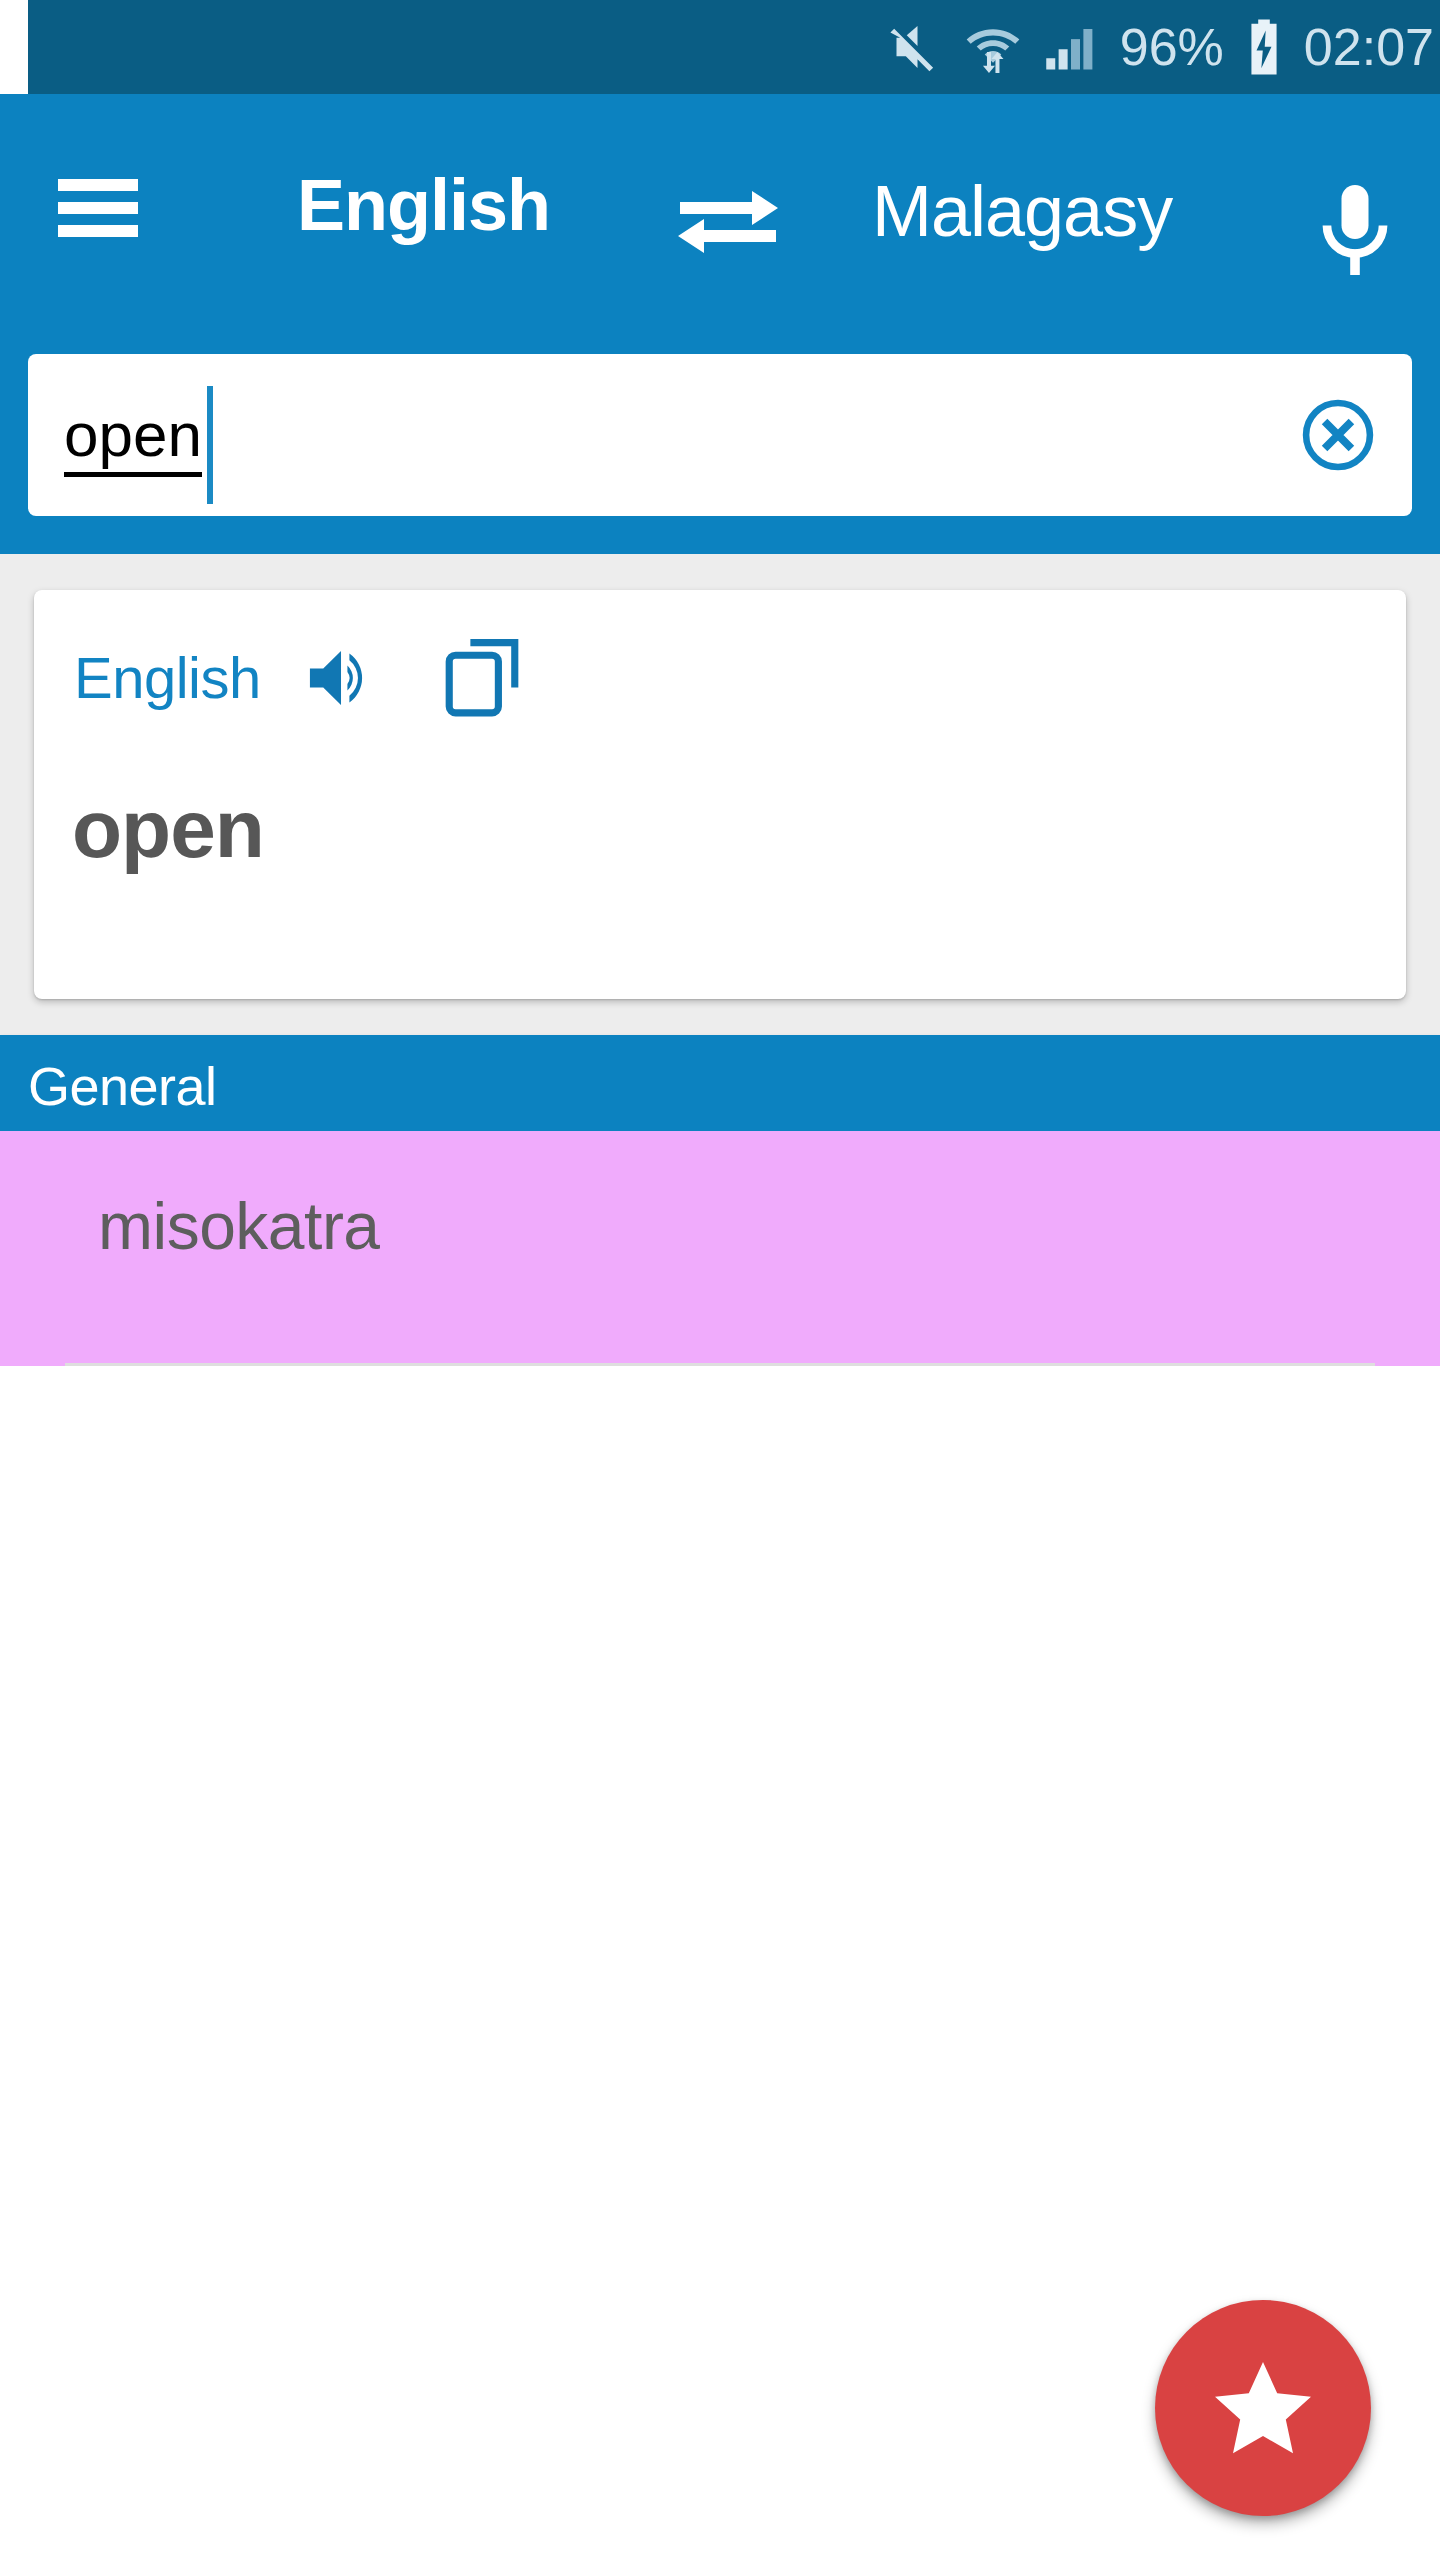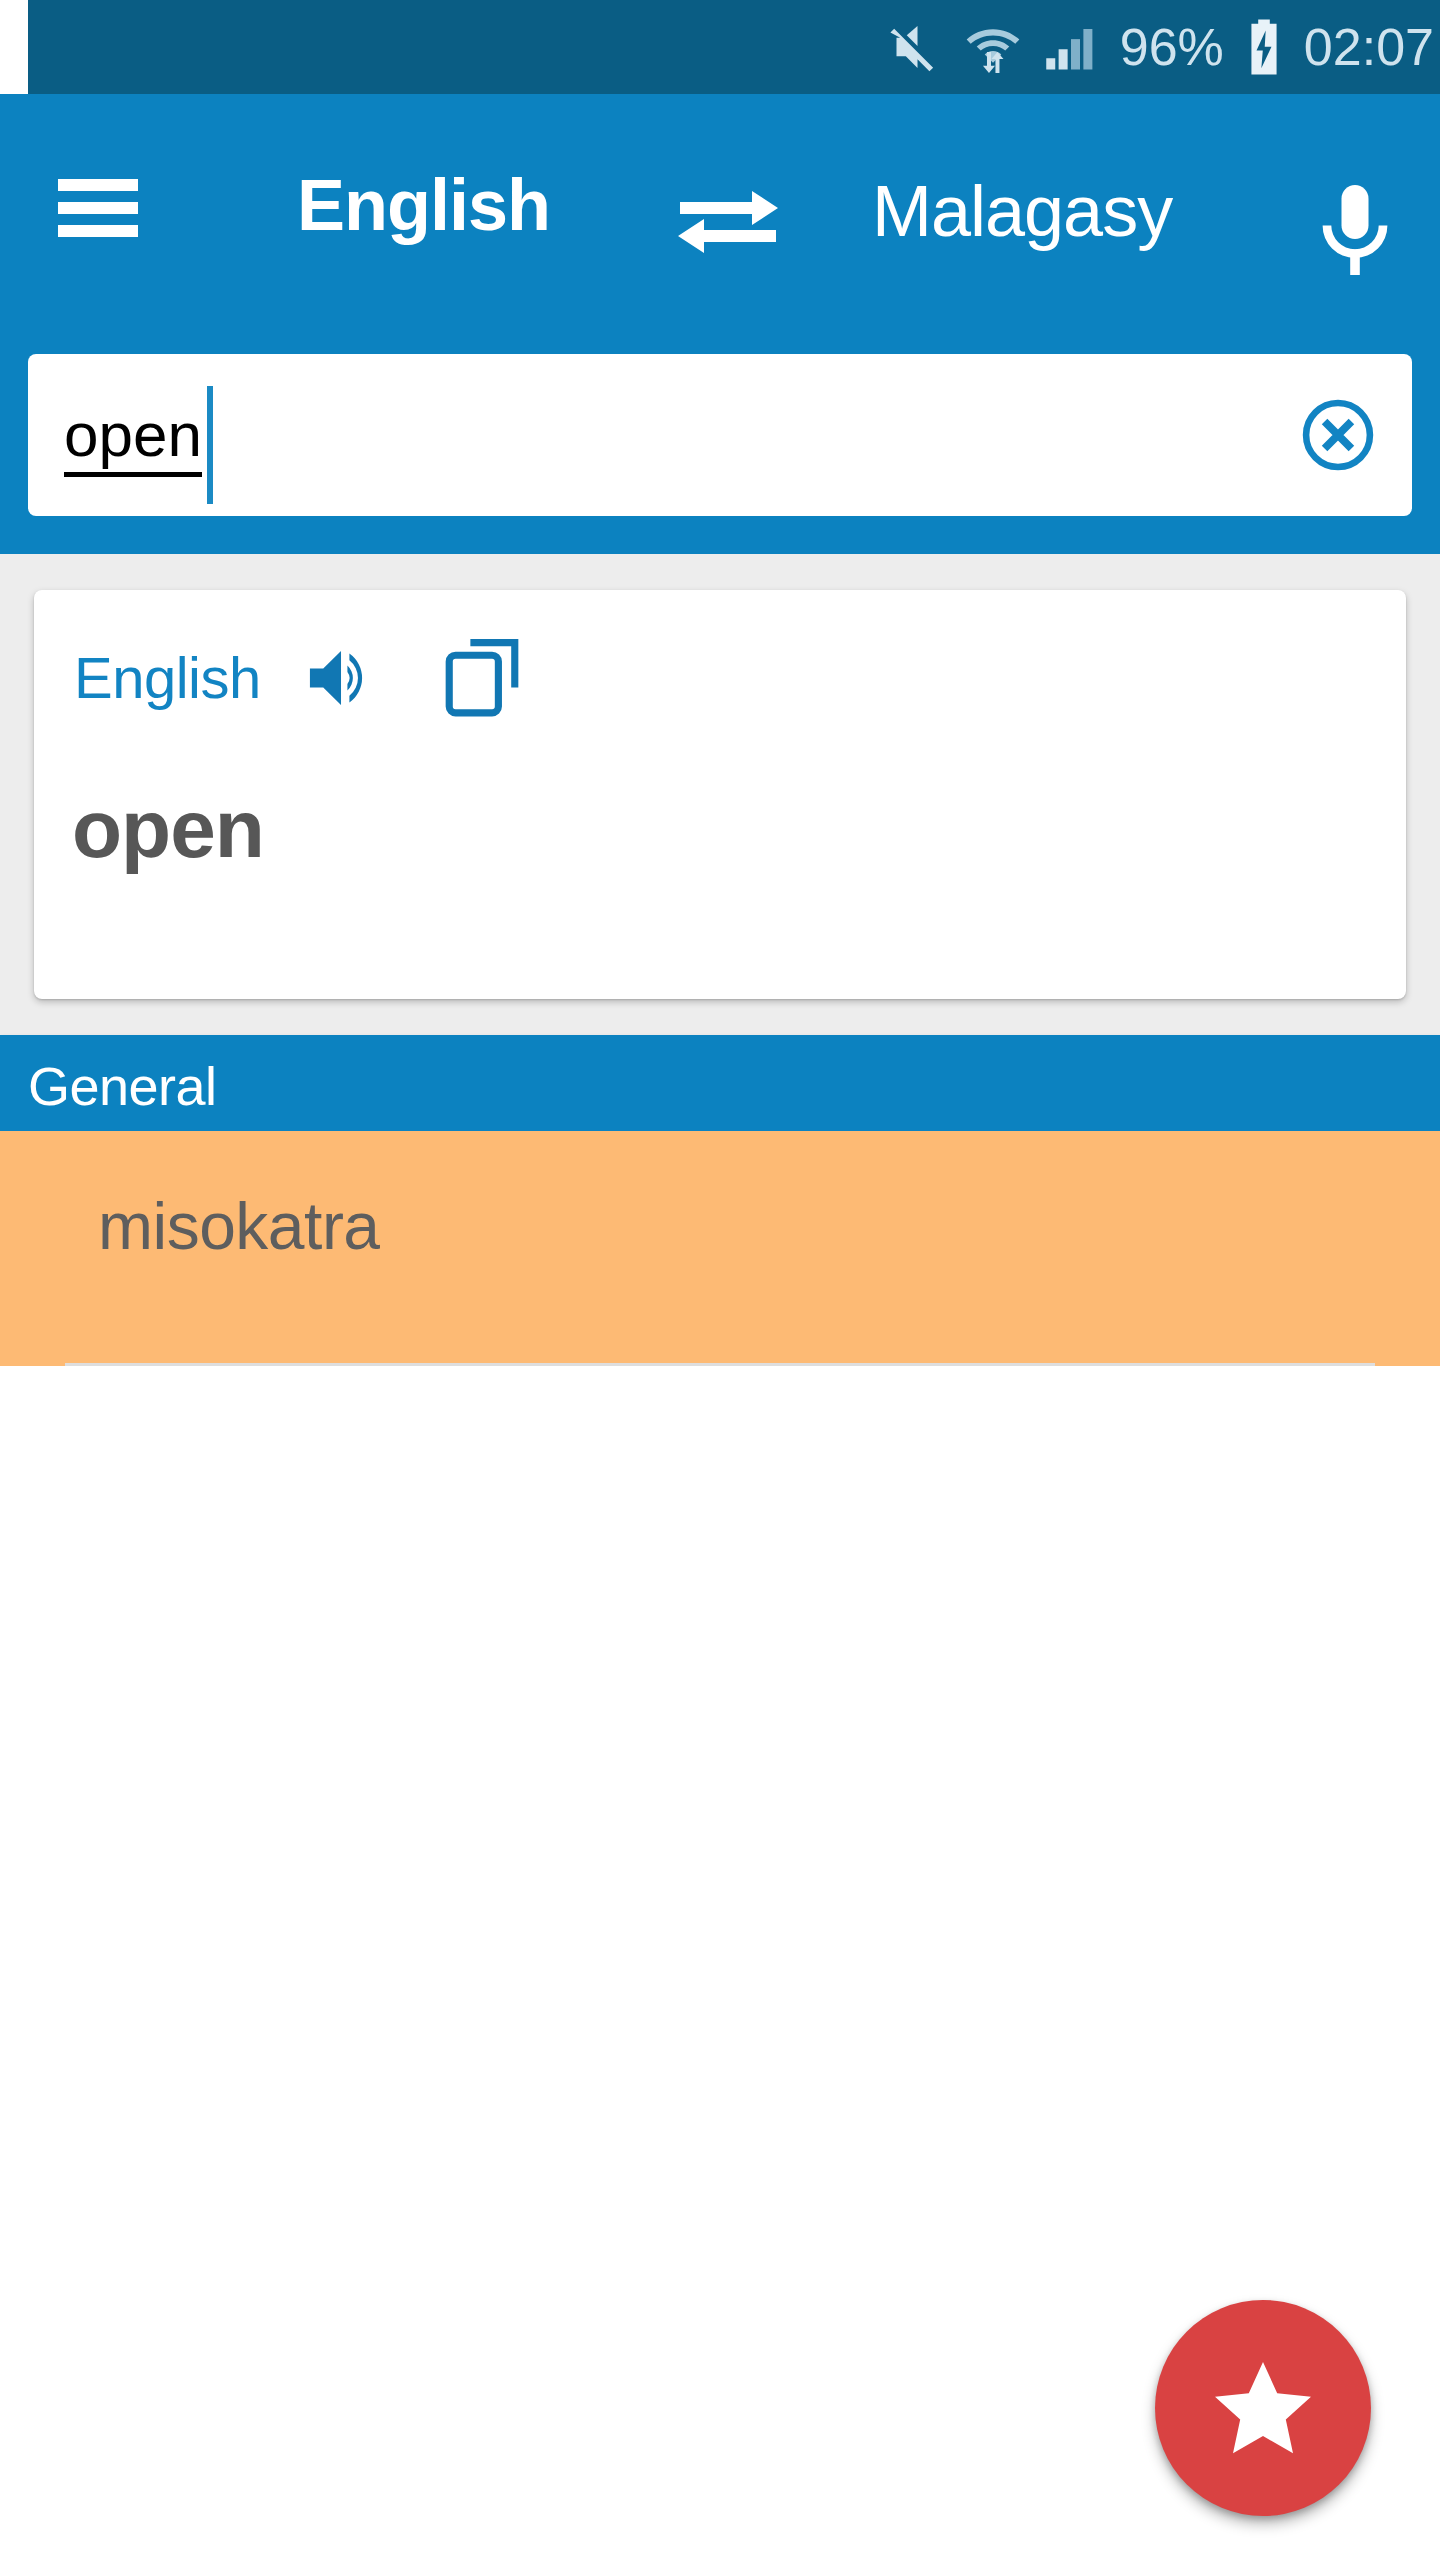--- a/index.html
+++ b/index.html
@@ -150,21 +150,21 @@
   .section-title {
     position:absolute; left:28px; top:16px;
     color:#ffffff; font-size:54px; font-weight:400;
     line-height:1; letter-spacing:-0.5px;margin-top:8px;
   }
 
   
   .result-item {
     position:absolute; left:0; top:577px;
     width:1440px; height:235px;
-    background:#fdba74;
+    background:#f0abfc;
     cursor:pointer;
   }
   .result-text {
     position:absolute; left:98px; top:62px;
     font-size:66px; color:#5e5e5e; font-weight:400;
     line-height:1; letter-spacing:-0.5px;
   }
   .result-divider {
     position:absolute; left:65px; top:232px;
     width:1310px; height:3px;

